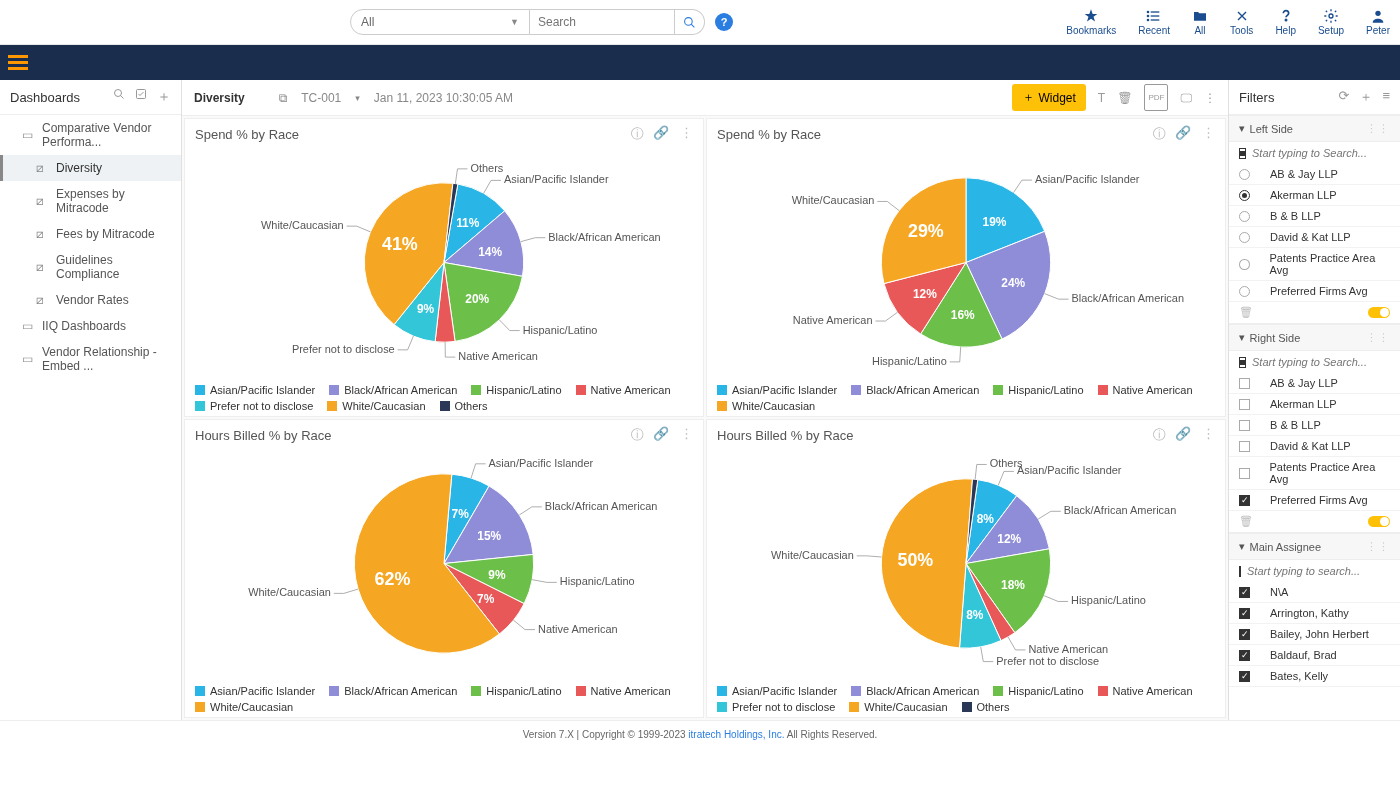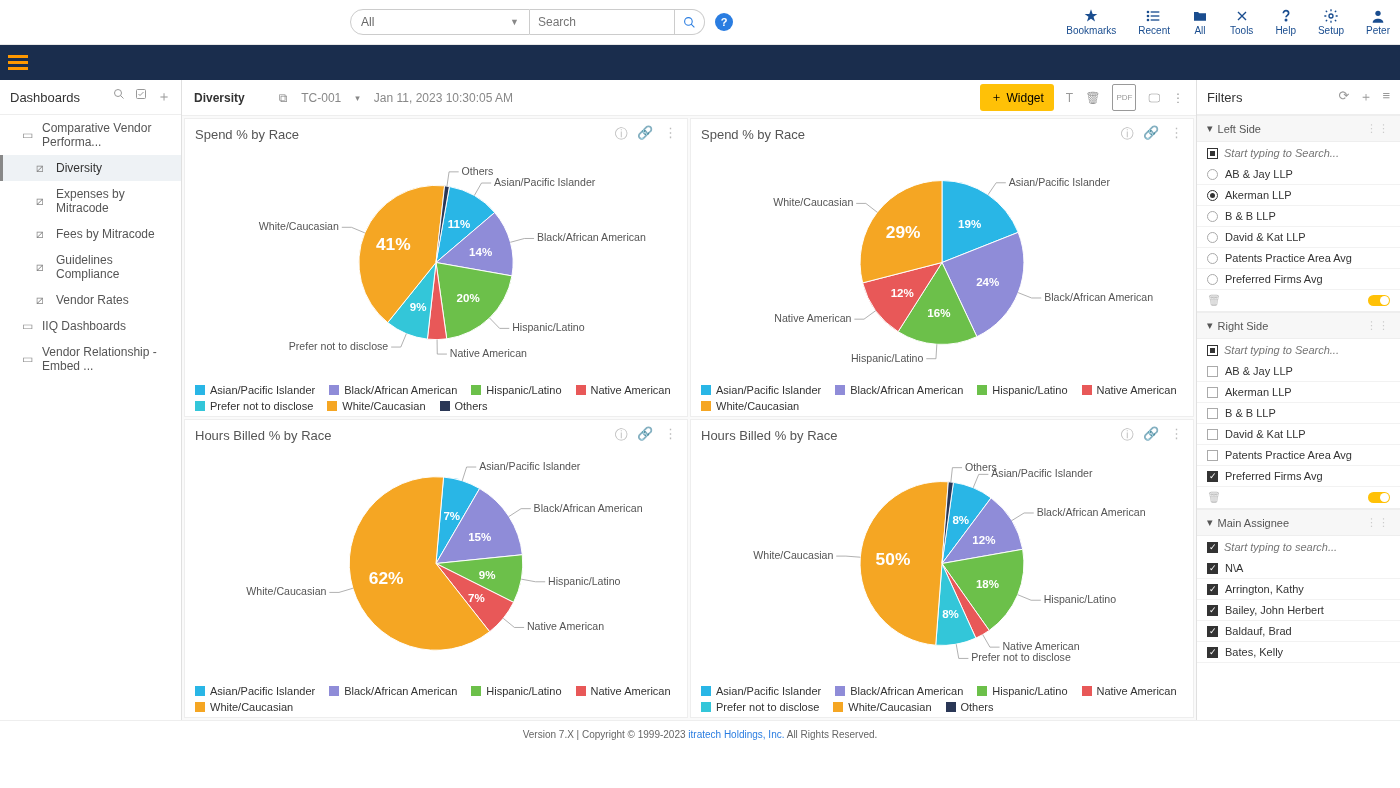--- a/index.html
+++ b/index.html
@@ -35,27 +35,27 @@
 .ic-sm { color: #999; cursor: pointer; }
 .pdf-box { border:1px solid #999; border-radius:2px; font-size:8px; padding:8px 3px; color:#999;}
 .charts-grid { flex: 1; display: grid; grid-template-columns: 1fr 1fr; grid-template-rows: 1fr 1fr; gap: 2px; padding: 2px; overflow:hidden;}
 .panel { background: #fff; border: 1px solid #eee; display: flex; flex-direction: column; padding: 6px 10px 4px; }
 .panel-header { display: flex; align-items: center; font-size: 13px; color: #555; margin-bottom:2px;}
 .panel-icons { margin-left: auto; display: flex; gap: 10px; color: #bbb; }
 .chart-body { flex: 1; position: relative; }
 .legend { display:flex; flex-wrap:wrap; gap:4px 14px; font-size:11px; color:#333; padding-top:4px;}
 .legend-item { display:flex; align-items:center; gap:5px;}
 .legend-sq { width:10px; height:10px; }
-.right-filters { width: 204px; border-left: 1px solid #e0e0e0; background: #fff; font-size: 11px; display:flex; flex-direction:column;}
+.right-filters { width: 172px; border-left: 1px solid #e0e0e0; background: #fff; font-size: 11px; display:flex; flex-direction:column;}
 .filters-header { display:flex; align-items:center; padding:8px 10px; border-bottom:1px solid #eee; font-size:13px;}
 .filters-header .icons{ margin-left:auto; display:flex; gap:10px; color:#999;}
 .filter-sec-h { display:flex; align-items:center; padding:6px 10px; background:#f7f7f7; border-bottom:1px solid #eee; border-top:1px solid #eee; color:#555; gap:5px;}
 .filter-search { padding:5px 10px; display:flex; align-items:center; gap:6px;}
 .filter-search input { border:none; outline:none; flex:1; font-size:11px; font-style:italic; color:#999;}
-.filter-row { display:flex; align-items:center; padding:4px 10px 4px 10px; border-bottom:1px solid #f2f2f2; gap:7px;}
+.filter-row { display:flex; align-items:center; padding:4px 10px 4px 10px; border-bottom:1px solid #f2f2f2; gap:20px;}
 .radio-empty{ width:11px;height:11px;border:1px solid #aaa; border-radius:50%;}
 .radio-filled{ width:11px;height:11px;border:1px solid #333; border-radius:50%; display:flex;align-items:center;justify-content:center;}
 .radio-filled::after{content:"";width:5px;height:5px;background:#333;border-radius:50%;}
 .check-empty{width:11px;height:11px;border:1px solid #aaa;}
 .check-filled{width:11px;height:11px;border:1px solid #333;background:#333;position:relative;}
 .check-filled::after{content:"✓"; color:#fff; font-size:9px; position:absolute; top:-1px; left:1px;}
 .half-check{width:11px;height:11px;border:1px solid #333;display:flex;align-items:center;justify-content:center;}
 .half-check::after{content:"";width:5px;height:5px;background:#333;}
 .toggle-on{ width:22px; height:11px; background:#ffc107; border-radius:6px; position:relative; margin-left:auto;}
 .toggle-on::after{content:"";position:absolute;right:1px;top:1px;width:9px;height:9px;background:#fff;border-radius:50%;}

